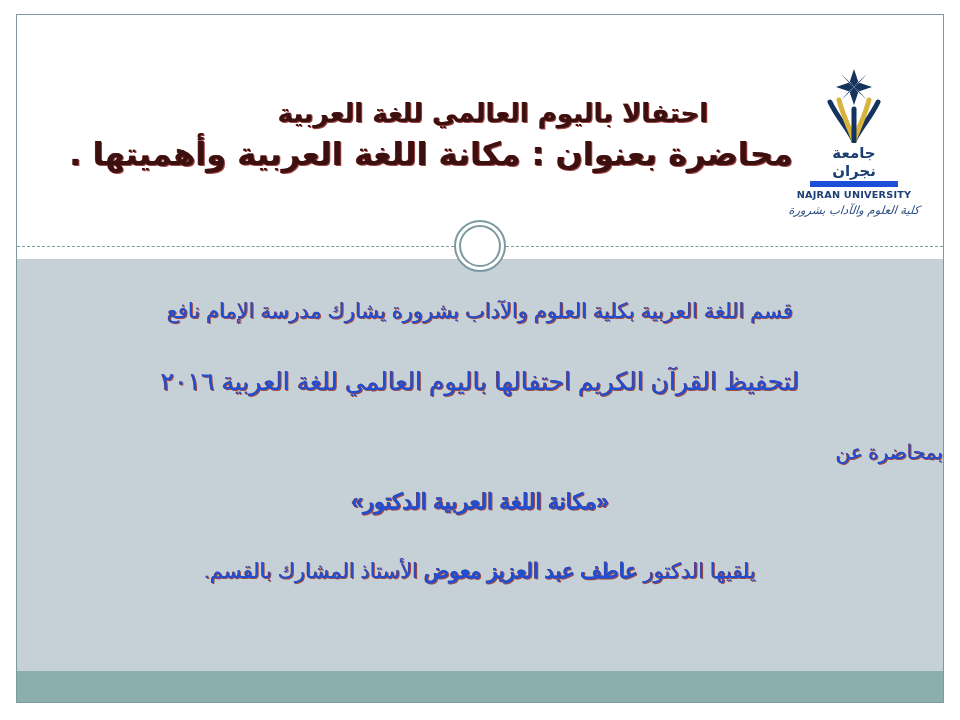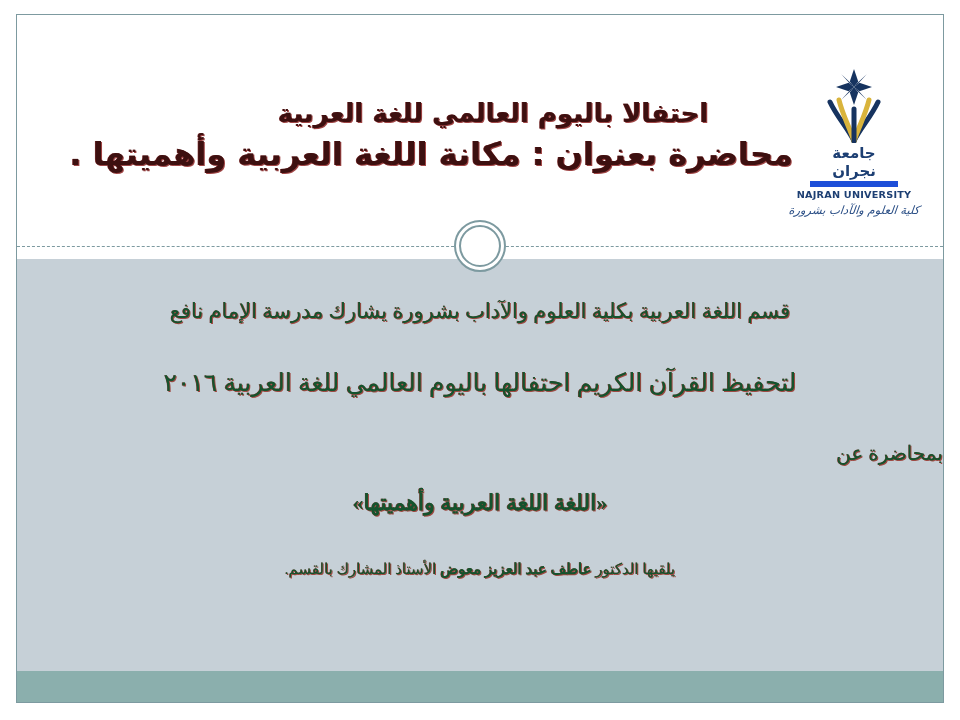--- a/index.html
+++ b/index.html
@@ -147,33 +147,33 @@
     text-align: center;
   }
   .body-lines {
     position: absolute;
     left: 0;
     top: 40px;
     width: 100%;
     direction: rtl;
   }
   .body-line {
-    font-family: Liberation Serif, serif;
-    color: #14532d;
+    font-family: Liberation Sans, sans-serif;
+    color: #1d4ed8;
     text-shadow: 1px 1px 0 #9e4a43, -0.4px -0.4px 0 #8a3a35;
     direction: rtl;
     unicode-bidi: isolate;
     text-align: center;
     white-space: nowrap;
   }
   .bl-1 { font-size: 21px; margin-bottom: 44px; }
   .bl-2 { font-size: 25px; margin-bottom: 44px; }
   .bl-3 { font-size: 20px; margin-bottom: 25px; text-align: right; }
   .bl-4 { font-size: 22px; font-weight: bold; margin-bottom: 44px; }
-  .bl-5 { font-size: 15px; }
+  .bl-5 { font-size: 21px; }
   .bl-5 .strong { font-weight: bold; }
 
   
   .bottom-bar {
     position: absolute;
     left: 0;
     bottom: 0;
     width: 100%;
     height: 31px;
     background: #8bafad;
@@ -220,20 +220,20 @@
   </div>
 
   <div class="divider-rule"></div>
   <div class="divider-ring"></div>
 
   <div class="body-region">
     <div class="body-lines">
       <div class="body-line bl-1">قسم اللغة العربية بكلية العلوم والآداب بشرورة يشارك مدرسة الإمام نافع</div>
       <div class="body-line bl-2">لتحفيظ القرآن الكريم احتفالها باليوم العالمي للغة العربية ٢٠١٦</div>
       <div class="body-line bl-3">بمحاضرة عن</div>
-      <div class="body-line bl-4">«اللغة اللغة العربية وأهميتها»</div>
+      <div class="body-line bl-4">«مكانة اللغة العربية الدكتور»</div>
       <div class="body-line bl-5"><span>يلقيها الدكتور </span><span class="strong">عاطف عبد العزيز معوض</span><span> الأستاذ المشارك بالقسم.</span></div>
     </div>
   </div>
 
   <div class="bottom-bar"></div>
 
 </div>
 
 </body></html>

